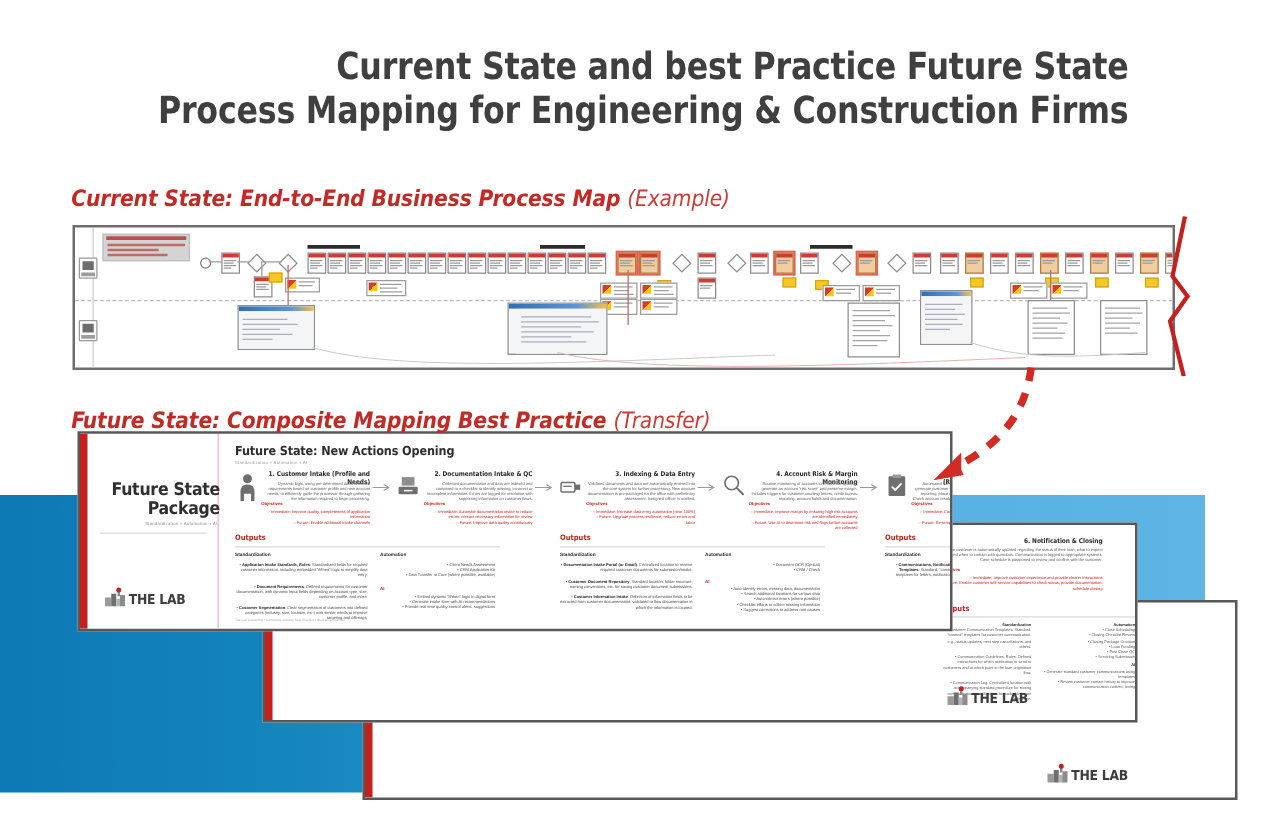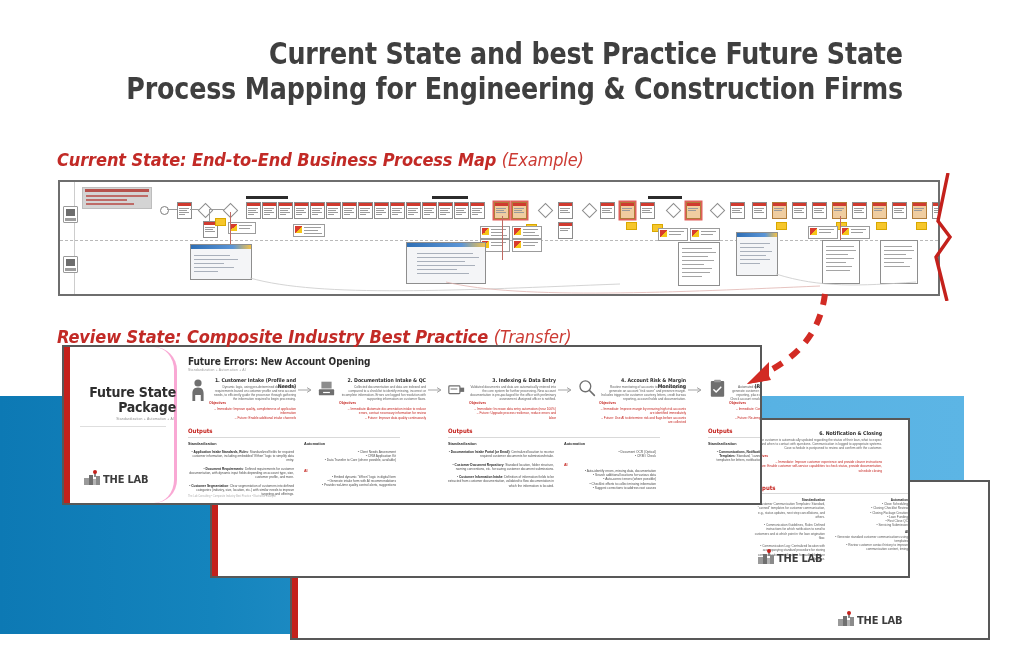--- a/index.html
+++ b/index.html
@@ -141,21 +141,21 @@
     z-index:4;overflow:hidden;
   }
   .fs-card .redbar{position:absolute;left:0;top:0;bottom:0;width:6px;background:#c4211c;}
   .fs-card .inner{position:absolute;left:6px;top:0;right:0;bottom:0;}
 
   #fs-card-3{left:290px;top:480px;width:700px;height:160px;z-index:2;}
   #fs-card-2{left:210px;top:418px;width:700px;height:160px;z-index:3;}
   #fs-card-1{left:62px;top:345px;width:700px;height:160px;z-index:4;}
 
   
-  .leftpanel{position:absolute;left:0;top:0;width:104px;bottom:0;border-right:3px solid #f9a8d4;border-radius:23px;}
+  .leftpanel{position:absolute;left:0;top:0;width:104px;bottom:0;border-right:1px solid #f9a8d4;}
   .fs-title{
     position:absolute;left:10px;top:38px;width:96px;
     font-family:"DejaVu Sans Condensed","Liberation Sans Narrow","Liberation Sans",sans-serif;
     font-weight:700;font-size:14px;line-height:15px;color:#2f2f2f;letter-spacing:-0.2px;
   }
   .fs-sub{
     position:absolute;left:10px;top:70px;width:94px;font-size:3.4px;color:#8d8d8d;
     letter-spacing:.2px;
   }
   .fs-rule{position:absolute;left:10px;top:79px;width:86px;height:1px;background:#dedede;}
@@ -224,21 +224,21 @@
     <span class="l">Current State and best Practice Future State</span>
     <span class="l">Process Mapping for Engineering &amp; Construction Firms</span>
   </div>
 
   <div class="section-caption" id="caption-current">
     <span>Current State: End-to-End Business Process Map</span>
     <span class="light">(Example)</span>
   </div>
 
   <div class="section-caption" id="caption-future">
-    <span>Review State: Composite Industry Best Practice</span>
+    <span>Future State: Composite Mapping Best Practice</span>
     <span class="light">(Transfer)</span>
   </div>
 
   <div id="current-map">
     <div class="lane-col"></div>
     <div class="swimlane-div"></div>
     <div class="lane-icon" id="lane-icon-1"></div>
     <div class="lane-icon" id="lane-icon-2"></div>
 
     <div id="map-legend">
@@ -756,21 +756,21 @@
               <span class="b2"></span>
               <span class="b3"></span>
               <span class="b4"></span>
             <span class="stack"></span>
               <span class="dot"></span>
           </span>
           <span class="wordmark">THE LAB</span>
         </div>
       </div>
 
-      <div class="card-head">Future Errors: New Account Opening</div>
+      <div class="card-head">Future State: New Actions Opening</div>
       <div class="card-head-sub">Standardization  +  Automation  +  AI</div>
 
       <div class="step" style="left:118px;">
         <span class="ico">
           <svg viewBox="0 0 14 22" width="14" height="22">
             <circle cx="7" cy="4" r="3.6" fill="#6f6f6f"></circle>
             <path d="M7 8.6 C2.6 8.6 1.4 11.6 1.4 14.4 L1.4 22 L4.2 22 L4.2 16 L9.8 16 L9.8 22 L12.6 22 L12.6 14.4 C12.6 11.6 11.4 8.6 7 8.6 Z" fill="#6f6f6f"></path>
           </svg>
         </span>
         <span class="st-title">1. Customer Intake (Profile and Needs)</span>

